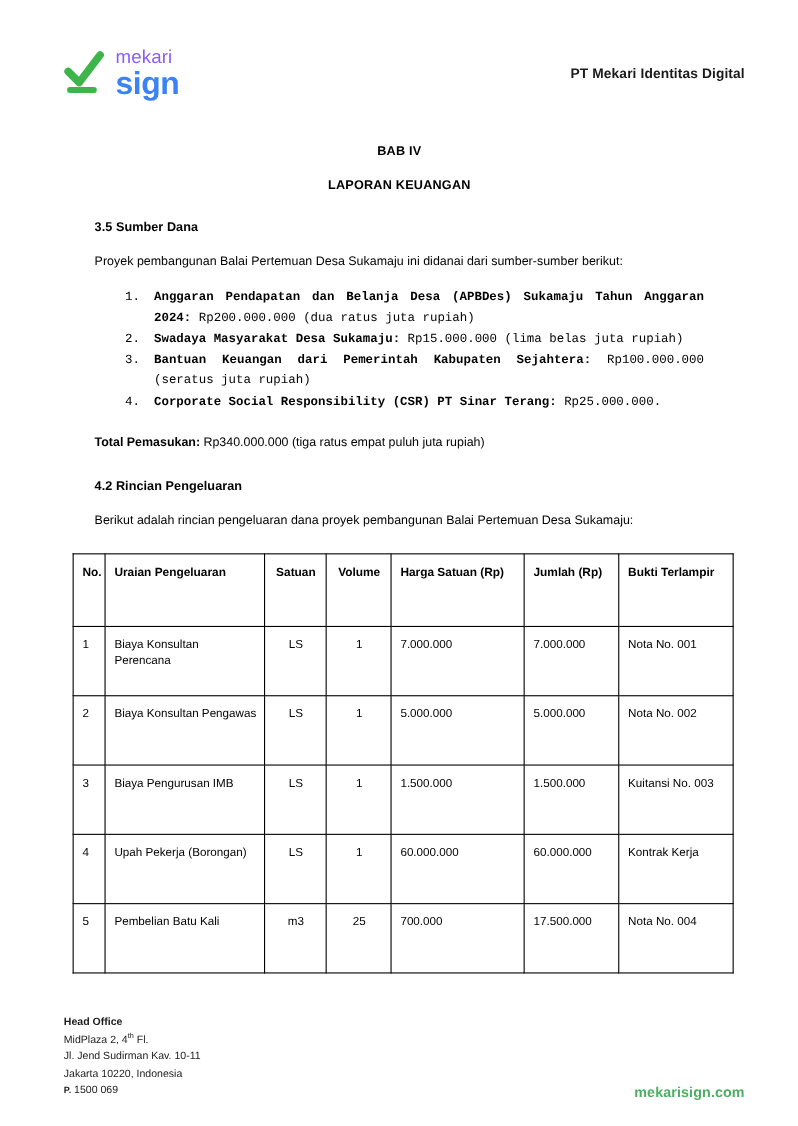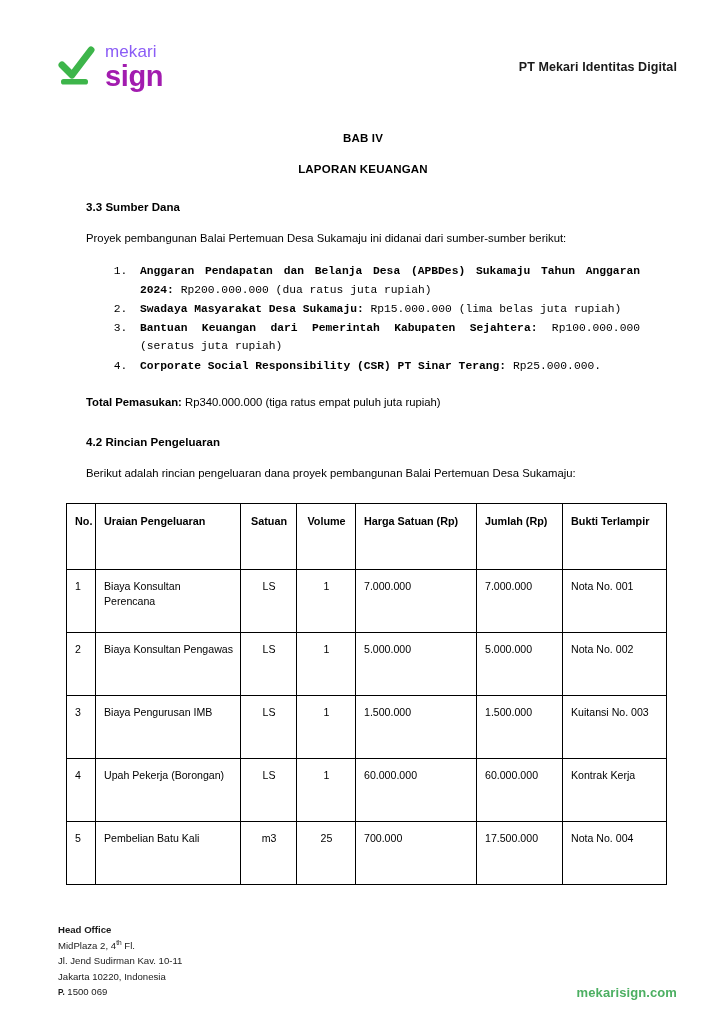--- a/index.html
+++ b/index.html
@@ -53,21 +53,21 @@
   }
   .logo-mekari {
     font-size: 17px;
     color: #8b5cf6;
     letter-spacing: 0.1px;
     font-weight: 400;
     margin-bottom: 2px;
   }
   .logo-sign {
     font-size: 29px;
-    color: #a21caf;
+    color: #3b82f6;
     font-weight: 700;
     letter-spacing: -0.4px;
   }
   .company-name {
     font-size: 12.5px;
     font-weight: 700;
     color: #1a1a1a;
     letter-spacing: 0.1px;
     white-space: nowrap;
   }
@@ -227,21 +227,21 @@
     </div>
 
     <div class="company-name">PT Mekari Identitas Digital</div>
   </div>
 
   <div class="content">
 
     <p class="chapter-title">BAB IV</p>
     <p class="doc-title">LAPORAN KEUANGAN</p>
 
-    <p class="section-heading">3.3 Sumber Dana</p>
+    <p class="section-heading">3.5 Sumber Dana</p>
 
     <p class="para">Proyek pembangunan Balai Pertemuan Desa Sukamaju ini didanai dari sumber-sumber berikut:</p>
 
     <ol class="funding-list">
       <li>
         <b>Anggaran Pendapatan dan Belanja Desa (APBDes) Sukamaju Tahun Anggaran 2024:</b>
         <span>Rp200.000.000 (dua ratus juta rupiah)</span>
       </li>
       <li>
         <b>Swadaya Masyarakat Desa Sukamaju:</b>

